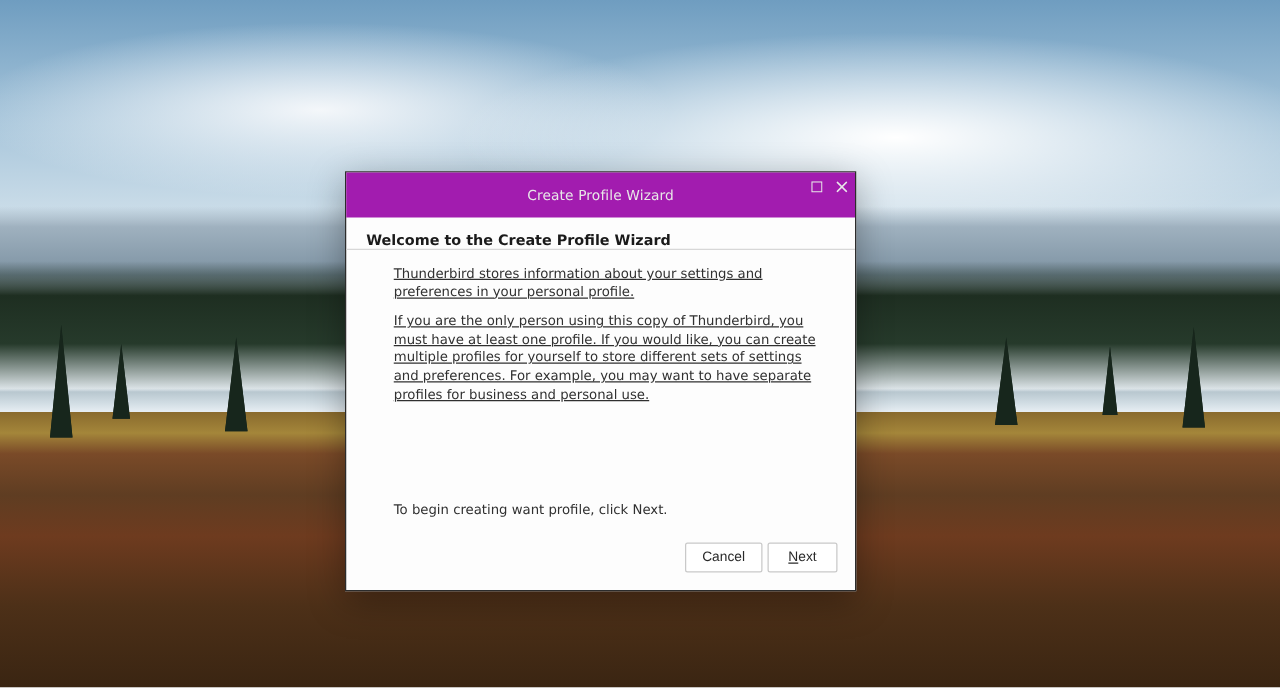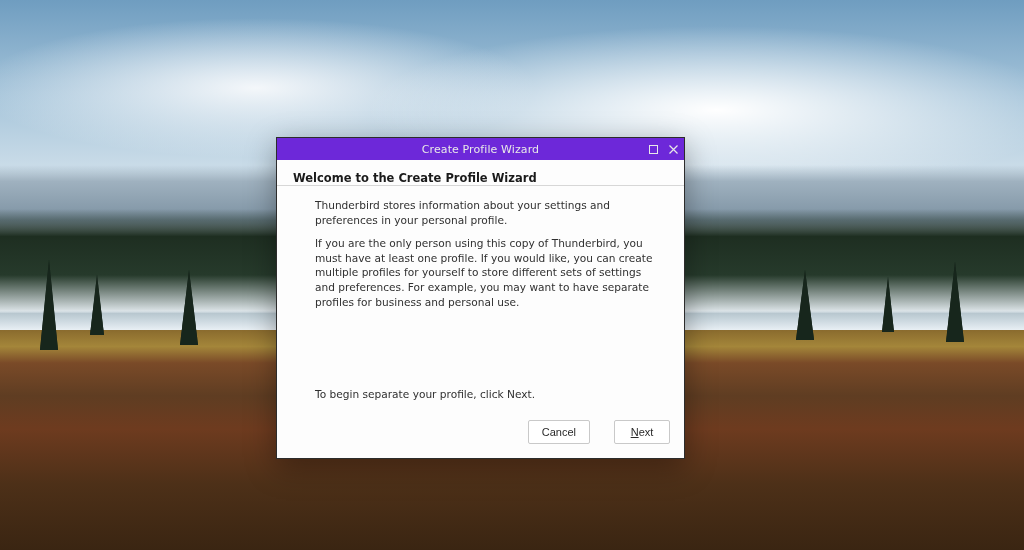--- a/index.html
+++ b/index.html
@@ -63,22 +63,22 @@
       left: 276px;
       top: 137px;
       width: 409px;
       background: #fdfdfd;
       border: 1px solid #2c2c2c;
       box-shadow: 0 8px 28px rgba(0,0,0,0.35);
       font-size: 11px;
       color: #222;
     }
     .titlebar {
-      height: 22px;
-      background: #6d28d9;
+      height: 36px;
+      background: #a21caf;
       color: #e8e8e8;
       display: flex;
       align-items: center;
       position: relative;
       user-select: none;
     }
     .titlebar-title {
       flex: 1;
       text-align: center;
       font-size: 11px;
@@ -119,33 +119,34 @@
     }
     .para-block {
       padding-left: 22px;
       padding-right: 6px;
     }
     .para {
       font-size: 10.6px;
       line-height: 1.38;
       color: #303030;
       margin-bottom: 9px;
+      text-decoration: underline;
     }
     .spacer { height: 70px; }
     .instruction {
       font-size: 10.6px;
       color: #303030;
       padding-left: 22px;
       margin-bottom: 14px;
     }
 
     .button-row {
       display: flex;
       justify-content: flex-end;
-      gap: 24px;
+      gap: 4px;
       padding: 0 14px 14px 14px;
     }
     .btn {
       min-width: 56px;
       padding: 5px 13px;
       font-size: 11px;
       background: #ffffff;
       border: 1px solid #c9c9c9;
       border-radius: 2px;
       color: #2a2a2a;
@@ -182,21 +183,21 @@
     </div>
 
     <div class="dialog-body">
       <div class="heading">Welcome to the Create Profile Wizard</div>
       <hr class="hr">
       <div class="para-block">
         <p class="para">Thunderbird stores information about your settings and preferences in your personal profile.</p>
         <p class="para">If you are the only person using this copy of Thunderbird, you must have at least one profile. If you would like, you can create multiple profiles for yourself to store different sets of settings and preferences. For example, you may want to have separate profiles for business and personal use.</p>
       </div>
       <div class="spacer"></div>
-      <div class="instruction">To begin separate your profile, click Next.</div>
+      <div class="instruction">To begin creating want profile, click Next.</div>
     </div>
 
     <div class="button-row">
       <button class="btn"><span>Cancel</span></button>
       <button class="btn"><span class="ul">N</span><span>ext</span></button>
     </div>
   </div>
 </div>
 
 </body></html>

